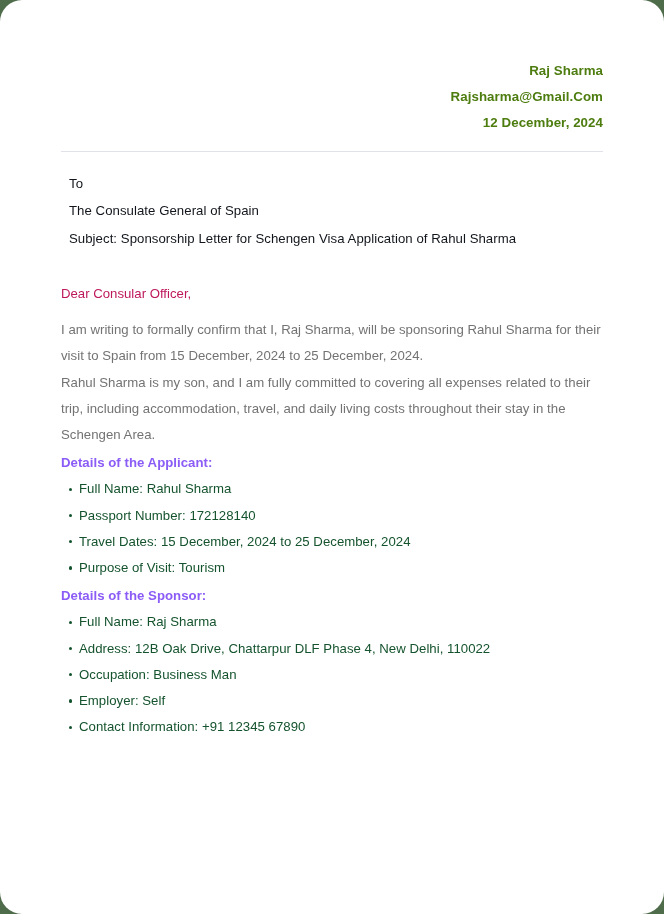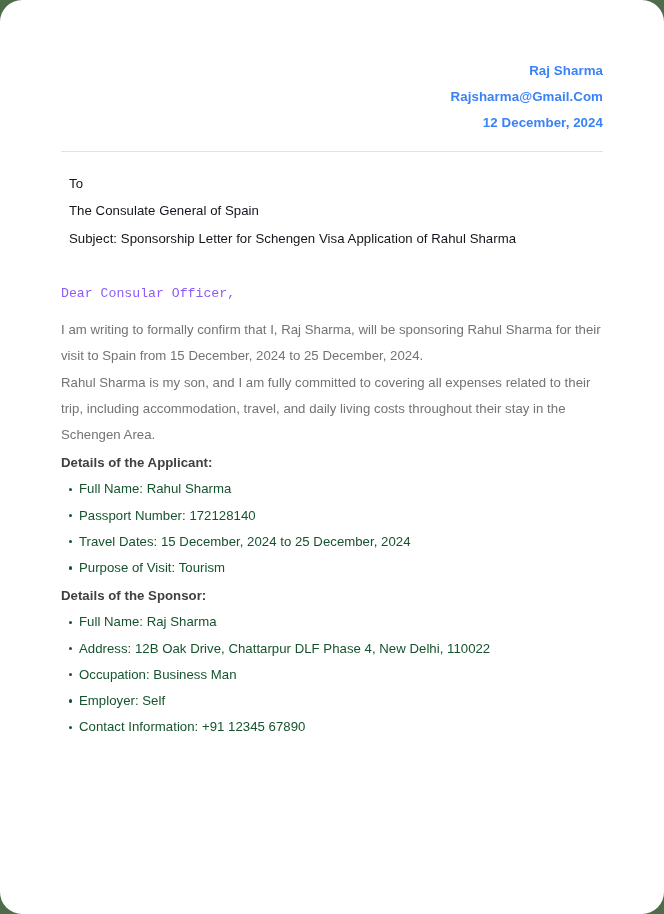--- a/index.html
+++ b/index.html
@@ -30,21 +30,21 @@
   }
 
   
   .letterhead {
     padding-top: 58px;
     text-align: right;
   }
   .letterhead-line {
     font-size: 13.3px;
     font-weight: 700;
-    color: #3b82f6;
+    color: #4d7c0f;
     line-height: 26.2px;
     letter-spacing: 0.005em;
   }
 
   .rule {
     margin-top: 14px;
     height: 1px;
     background: #dfe2e8;
     width: 100%;
   }
@@ -62,41 +62,40 @@
     margin-left: 8px;
   }
 
   
   .body-block {
     margin-top: 29px;
   }
   .salutation {
     font-size: 13.2px;
     font-weight: 400;
-    color: #8b5cf6;
+    color: #be185d;
     line-height: 26px;
     margin-bottom: 10px;
-    font-family: Liberation Mono, monospace;
   }
   .para {
     font-size: 13.2px;
     font-weight: 400;
     color: #737373;
     line-height: 26.2px;
     letter-spacing: 0.002em;
     margin: 0;
   }
   .para + .para {
     margin-top: 0;
   }
 
   .section-heading {
     font-size: 13.2px;
     font-weight: 700;
-    color: #404040;
+    color: #8b5cf6;
     line-height: 26.2px;
     margin-top: 2px;
     letter-spacing: 0.003em;
   }
 
   ul.details {
     list-style: none;
     margin: 0;
     padding: 0;
   }

